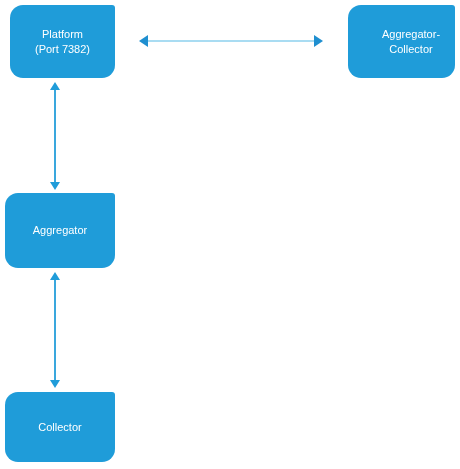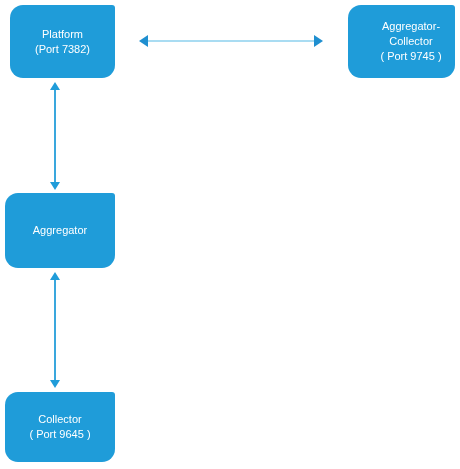--- a/index.html
+++ b/index.html
@@ -100,30 +100,28 @@
 <div id="canvas">
 
   <div class="node" id="node-platform">
     <span class="line">Platform</span>
     <span class="line">(Port 7382)</span>
   </div>
 
   <div class="node" id="node-aggregator-collector">
     <span class="line">Aggregator-</span>
     <span class="line">Collector</span>
-    <span class="line">( Port 9745 )</span>
   </div>
 
   <div class="node" id="node-aggregator">
     <span class="line">Aggregator</span>
   </div>
 
   <div class="node" id="node-collector">
     <span class="line">Collector</span>
-    <span class="line">( Port 9645 )</span>
   </div>
 
   <div class="connector h-arrow" id="arrow-platform-aggcollector">
     <span class="head left"></span>
     <span class="shaft"></span>
     <span class="head right"></span>
   </div>
 
   <div class="connector v-arrow" id="arrow-platform-aggregator">
     <span class="head up"></span>

